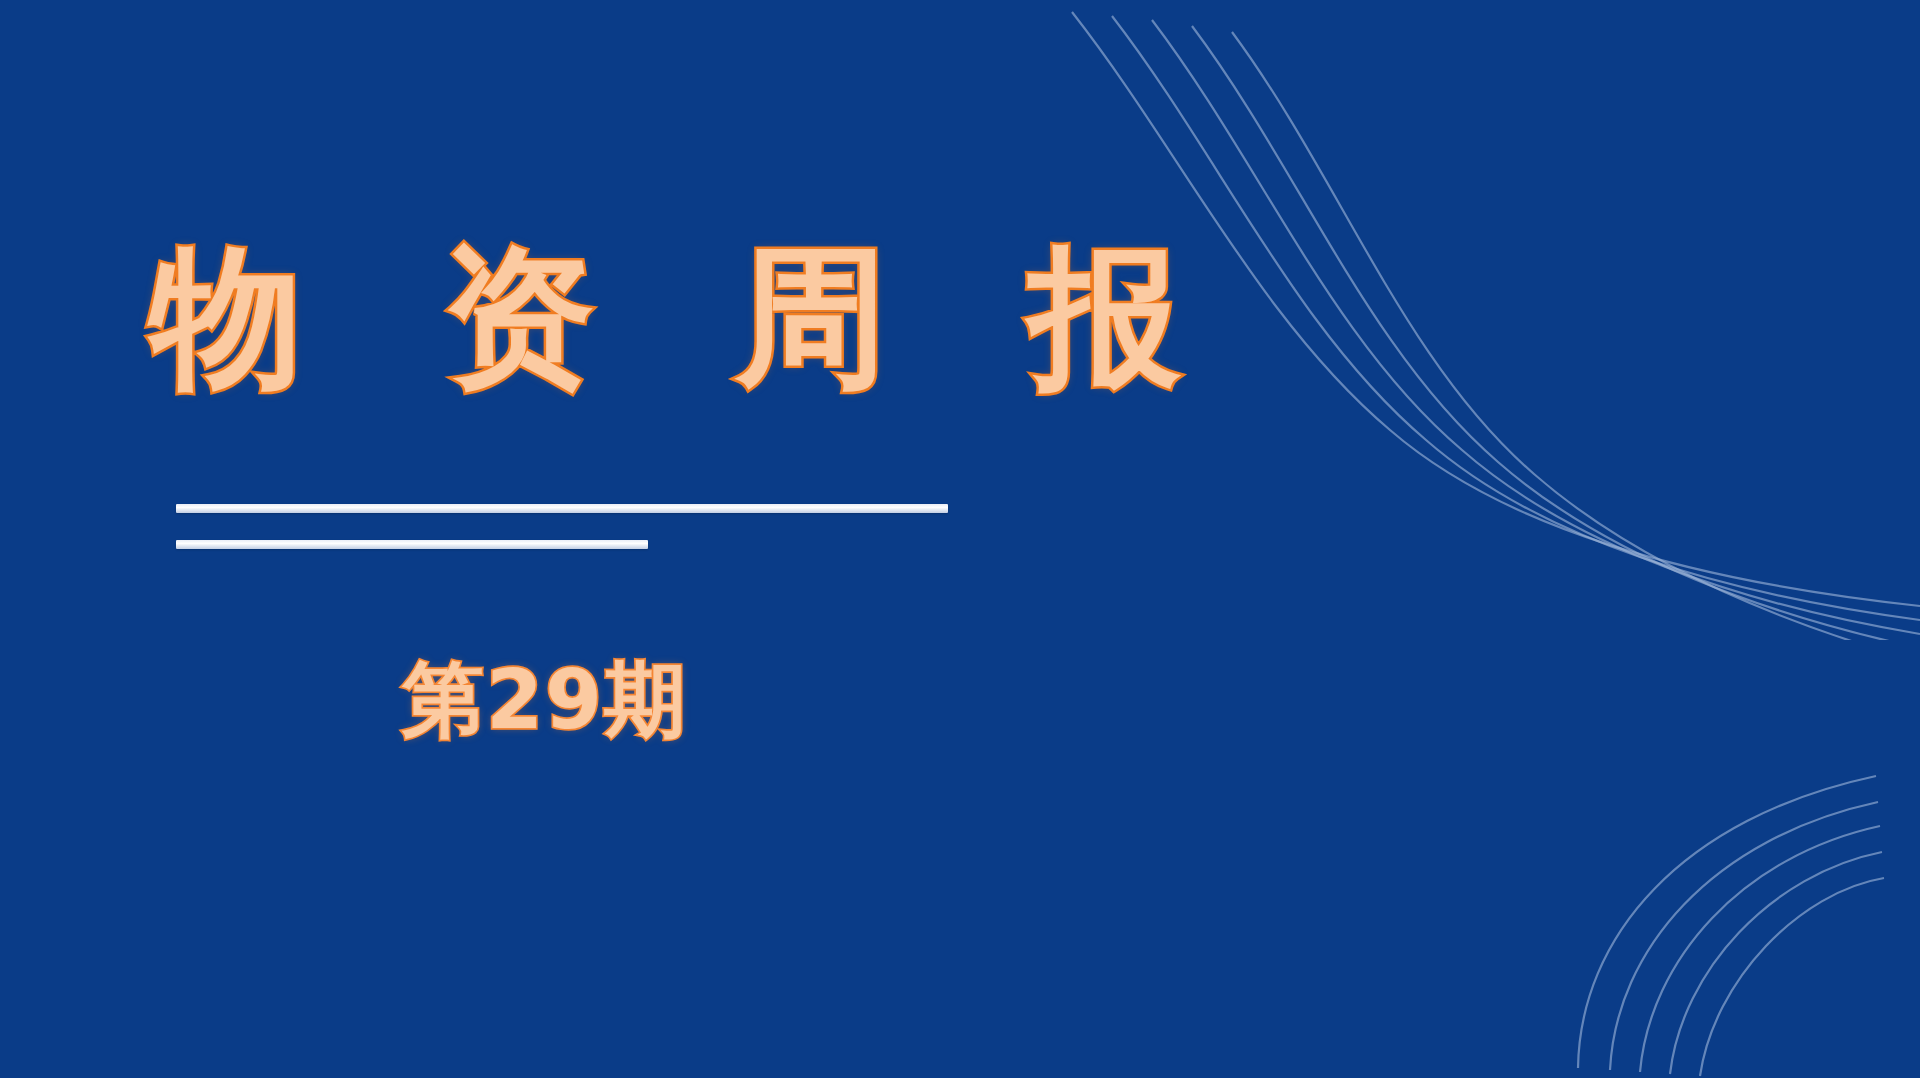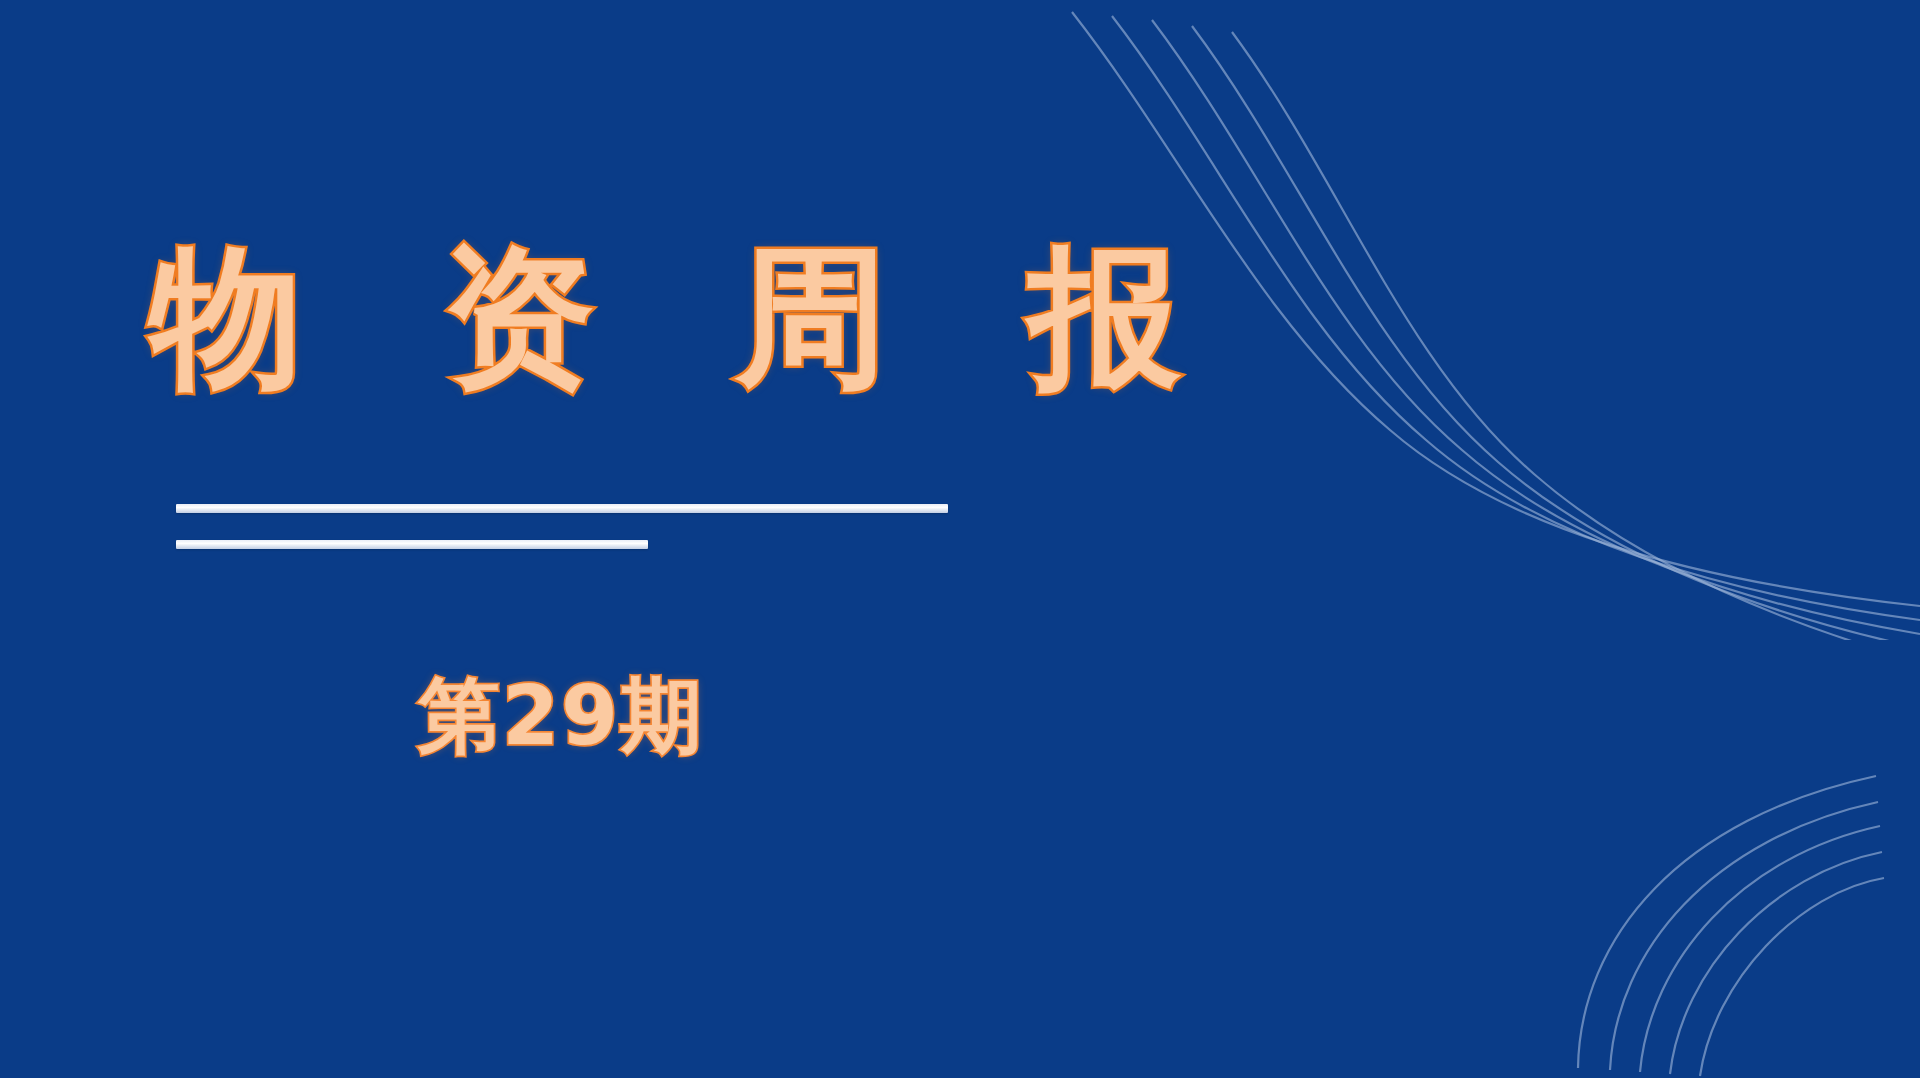--- a/index.html
+++ b/index.html
@@ -97,21 +97,21 @@
     width: 1090px;
     text-align: center;
     font-size: 82px;
     line-height: 1.1;
     font-weight: 700;
     letter-spacing: 2px;
     color: #fbcaa1;
     -webkit-text-stroke: 3.4px #f58634;
     paint-order: stroke fill;
     text-shadow: 0 0 8px rgba(245,134,52,0.4);
-    margin: 16px;
+    margin: 0;
     white-space: nowrap;
     font-family: "DejaVu Sans", "Liberation Sans", sans-serif;
   }
 </style>
 </head>
 <body>
 
 <div id="slide">
 
   <svg class="deco-svg deco-top-right" viewBox="0 0 860 640" preserveAspectRatio="none">

